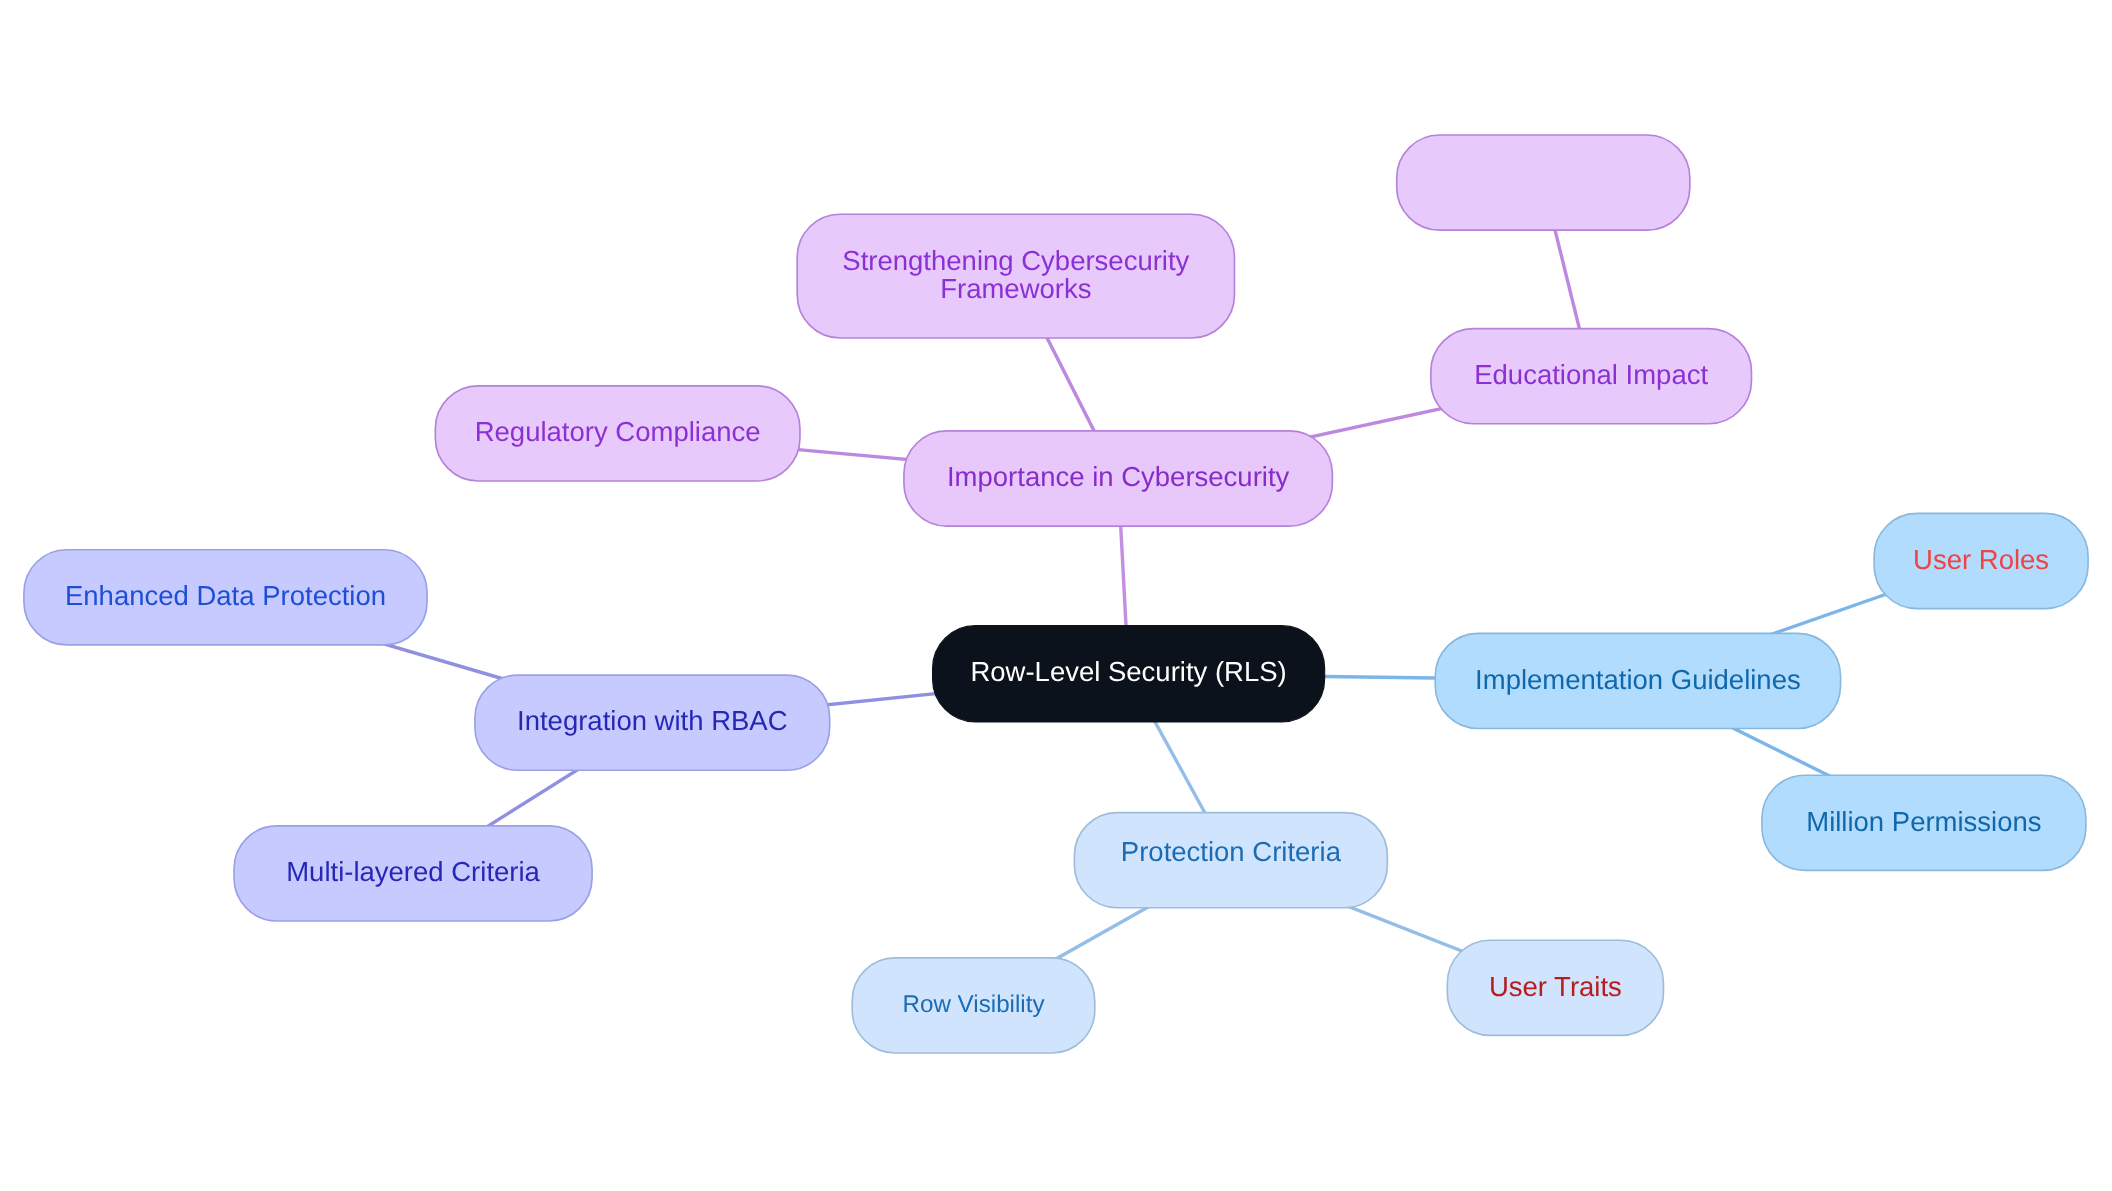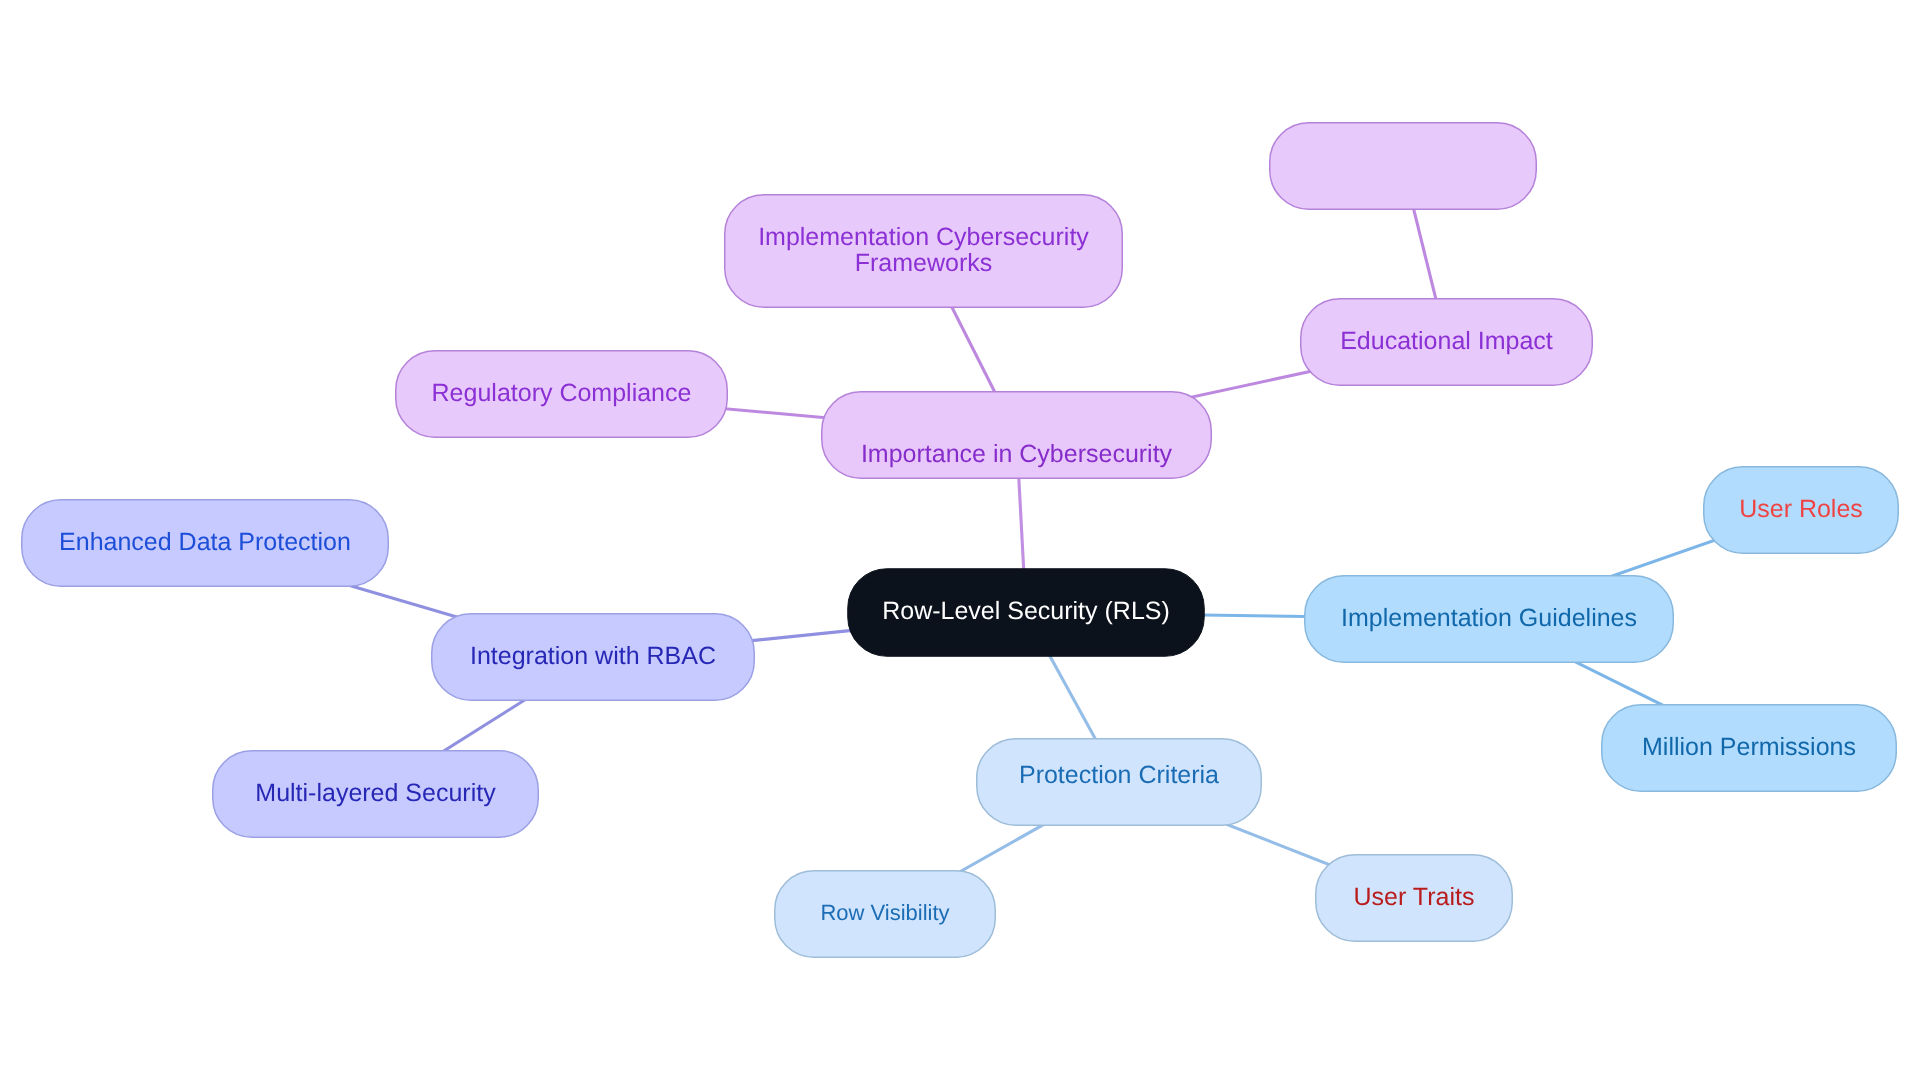--- a/index.html
+++ b/index.html
@@ -51,41 +51,41 @@
         <rect x="1601.75" y="704.75" width="294.5" height="86.5" rx="39" ry="39" fill="#b2dcfd" stroke="#88b8dd" stroke-width="1.5"></rect>
         <rect x="976.75" y="738.75" width="284.5" height="86.5" rx="39" ry="39" fill="#d0e4fd" stroke="#9ebdd8" stroke-width="1.5"></rect>
         <rect x="774.75" y="870.75" width="220.5" height="86.5" rx="39" ry="39" fill="#d0e4fd" stroke="#9ebdd8" stroke-width="1.5"></rect>
         <rect x="1315.75" y="854.75" width="196.5" height="86.5" rx="39" ry="39" fill="#d0e4fd" stroke="#9ebdd8" stroke-width="1.5"></rect>
       </g>
     </svg>
   <div id="nodelayer">
       <div class="node" style="left: 847px; top: 568px; width: 358px; height: 89px; color: rgb(255, 255, 255); font-size: 25px; justify-content: center;">
         <span>Row-Level Security (RLS)</span>
       </div>
-      <div class="node" style="left: 821px; top: 391px; width: 391px; height: 88px; color: rgb(134, 44, 202); font-size: 25px; margin-top: 20px;">
+      <div class="node" style="left: 821px; top: 391px; width: 391px; height: 88px; color: rgb(134, 44, 202); font-size: 25px;">
         <span>Importance in Cybersecurity</span>
       </div>
       <div class="node" style="left: 724px; top: 194px; width: 399px; height: 114px; color: rgb(139, 48, 212); font-size: 25px;">
-        <span>Implementation Cybersecurity
+        <span>Strengthening Cybersecurity
 Frameworks</span>
       </div>
       <div class="node" style="left: 395px; top: 350px; width: 333px; height: 88px; color: rgb(139, 48, 212); font-size: 25px;">
         <span>Regulatory Compliance</span>
       </div>
       <div class="node" style="left: 1300px; top: 298px; width: 293px; height: 88px; color: rgb(139, 48, 212); font-size: 25px;">
         <span>Educational Impact</span>
       </div>
       <div class="node" style="left: 431px; top: 613px; width: 324px; height: 88px; color: rgb(39, 39, 181); font-size: 25px;">
         <span>Integration with RBAC</span>
       </div>
       <div class="node" style="left: 21px; top: 499px; width: 368px; height: 88px; color: #1d4ed8; font-size: 25px;">
         <span>Enhanced Data Protection</span>
       </div>
       <div class="node" style="left: 212px; top: 750px; width: 327px; height: 88px; color: rgb(39, 39, 181); font-size: 25px;">
-        <span>Multi-layered Security</span>
+        <span>Multi-layered Criteria</span>
       </div>
       <div class="node" style="left: 1304px; top: 575px; width: 370px; height: 88px; color: rgb(16, 104, 170); font-size: 25px;">
         <span>Implementation Guidelines</span>
       </div>
       <div class="node" style="left: 1703px; top: 466px; width: 196px; height: 88px; color: #ef4444; font-size: 25px;">
         <span>User Roles</span>
       </div>
       <div class="node" style="left: 1601px; top: 704px; width: 296px; height: 88px; color: rgb(16, 104, 170); font-size: 25px;">
         <span>Million Permissions</span>
       </div>

